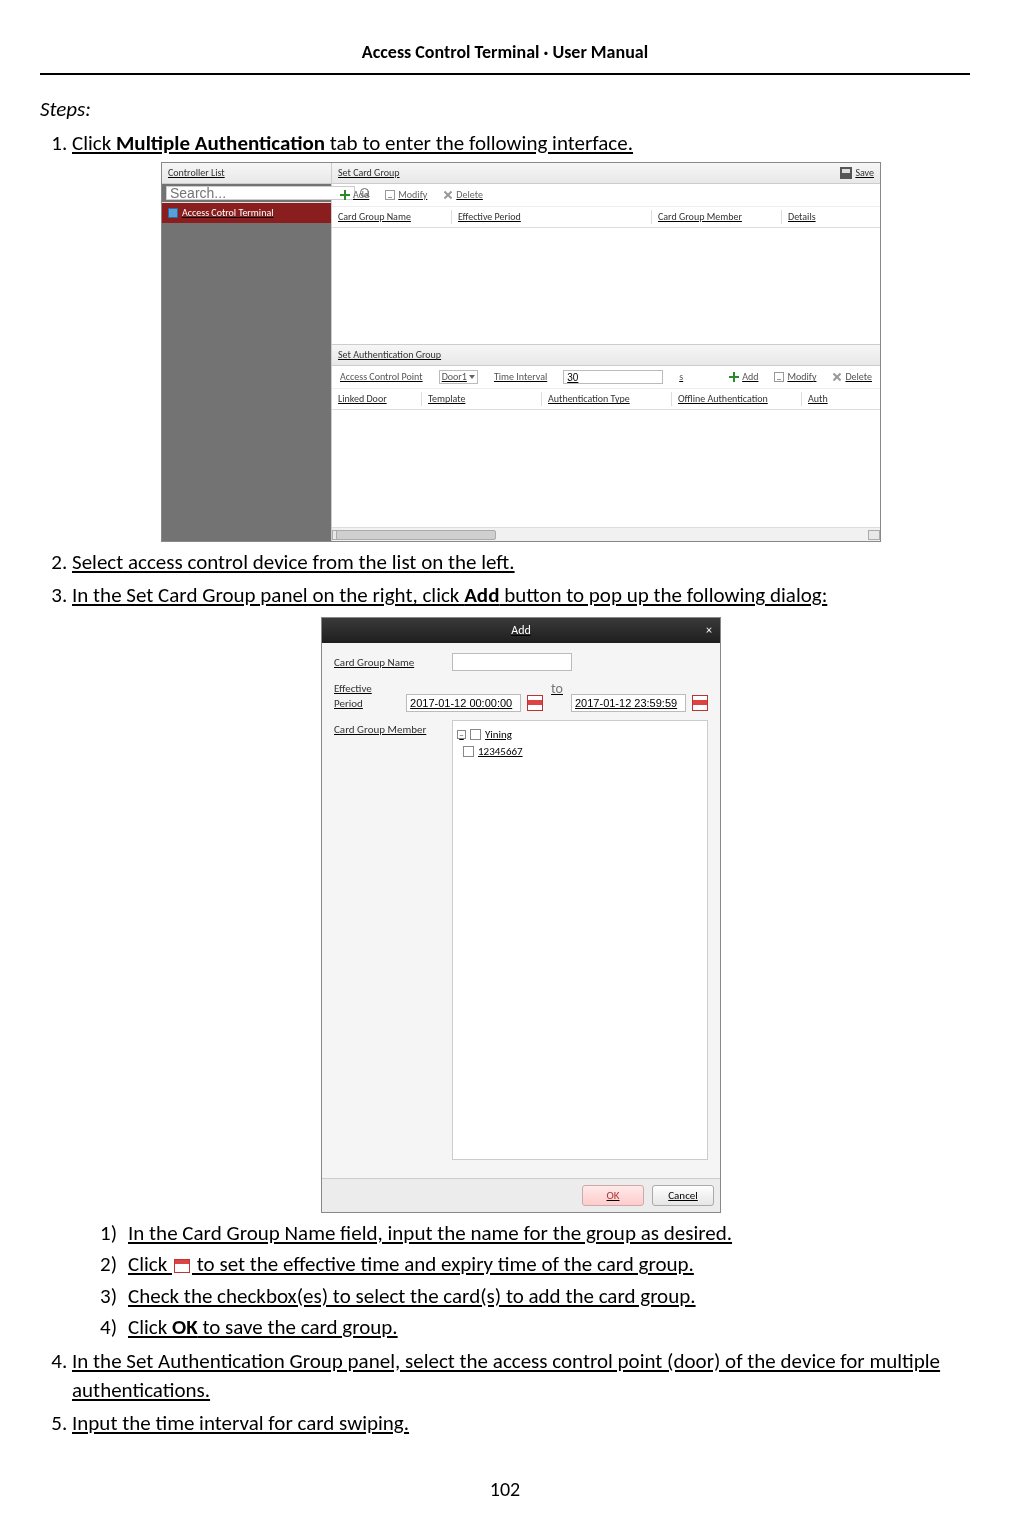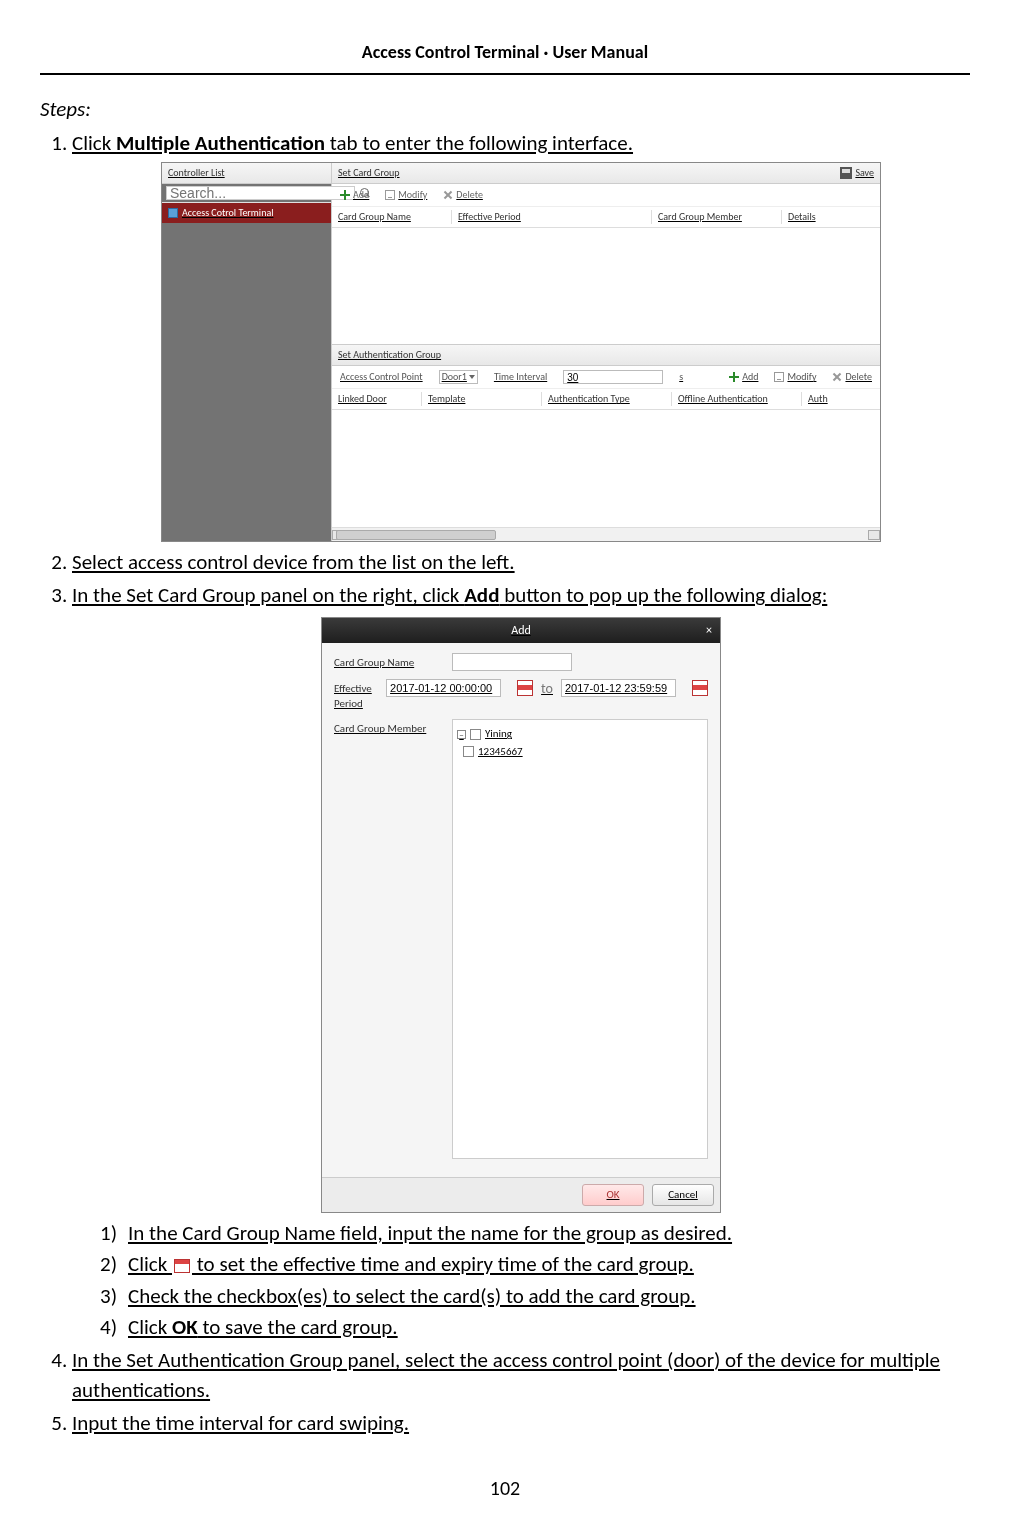--- a/index.html
+++ b/index.html
@@ -125,21 +125,21 @@
     width:400px; margin:6px auto 6px auto; border:1px solid #888; font-size:11px; background:#f5f5f5;
   }
   .shot2 .title {
     background: linear-gradient(#3a3a3a,#1e1e1e); color:#fff; text-align:center; padding:4px 0; position:relative; font-size:12px;
   }
   .shot2 .title .close { position:absolute; right:8px; top:4px; color:#fff; cursor:pointer;}
   .shot2 .body { padding:10px 12px; background:#f5f5f5; }
   .shot2 .frow { display:flex; align-items:flex-start; margin-bottom:8px; gap:8px;}
   .shot2 .lbl { width:110px; color:#333; padding-top:2px;}
   .shot2 input.txt { border:1px solid #bbb; height:18px; font-size:11px; padding:0 3px;}
-  .shot2 .dt { display:flex; align-items:center; gap:16px;}
+  .shot2 .dt { display:flex; align-items:center; gap:6px;margin-top:15px;}
   .calico {
     width:16px; height:16px; border:1px solid #b33; display:flex; flex-direction:column; font-size:7px; line-height:1; color:#b33; background:#fff; align-items:center; justify-content:center;
   }
   .calico .top{background:#d44;height:5px;width:100%;}
   .shot2 .tree {
     background:#fff; border:1px solid #ccc; height:440px; flex:1; padding:4px; overflow:auto;
   }
   .shot2 .tree .node { display:flex; align-items:center; gap:4px; margin:2px 0;}
   .shot2 .tree .sub { margin-left:6px; }
   .collapse { width:9px;height:9px;border:1px solid #888;font-size:9px;line-height:7px;text-align:center;color:#555;}

